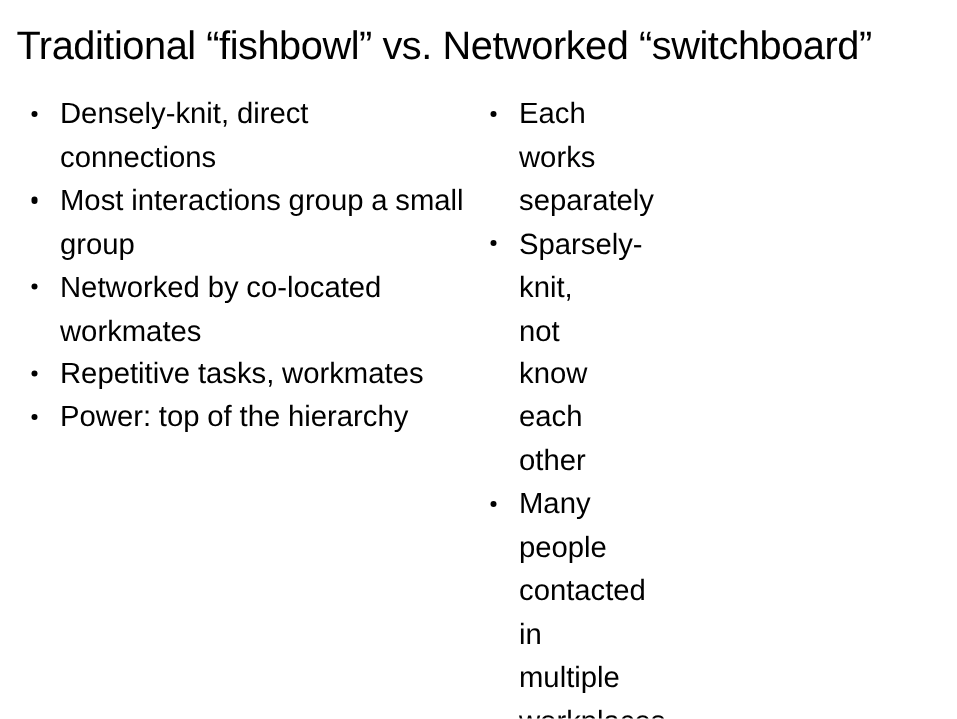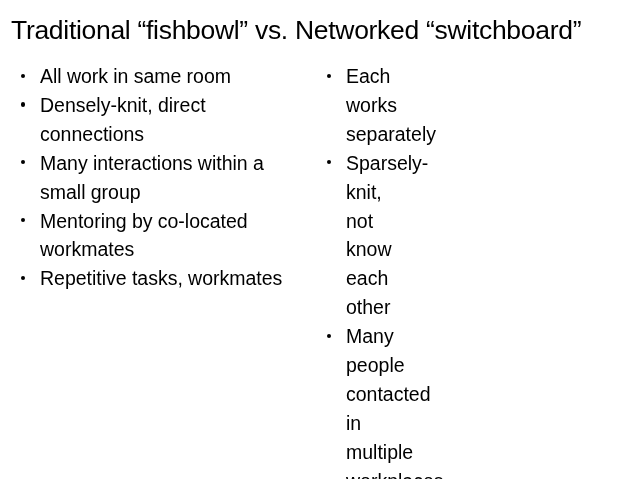--- a/index.html
+++ b/index.html
@@ -93,37 +93,37 @@
 <div class="slide">
 
   <h1 class="slide-title">Traditional “fishbowl” vs. Networked “switchboard”</h1>
 
   <div class="columns">
 
     <div class="column column-left">
       <ul class="bullet-list">
         <li class="bullet-item">
           <span class="bullet-dot"></span>
-          <span class="bullet-text">All work in same room</span>
-        </li>
-        <li class="bullet-item">
-          <span class="bullet-dot"></span>
           <span class="bullet-text">Densely-knit, direct connections</span>
         </li>
         <li class="bullet-item">
           <span class="bullet-dot"></span>
-          <span class="bullet-text">Many interactions within a small group</span>
+          <span class="bullet-text">Most interactions group a small group</span>
         </li>
         <li class="bullet-item">
           <span class="bullet-dot"></span>
-          <span class="bullet-text">Mentoring by co-located workmates</span>
+          <span class="bullet-text">Networked by co-located workmates</span>
         </li>
         <li class="bullet-item">
           <span class="bullet-dot"></span>
           <span class="bullet-text">Repetitive tasks, workmates</span>
+        </li>
+        <li class="bullet-item">
+          <span class="bullet-dot"></span>
+          <span class="bullet-text">Power: top of the hierarchy</span>
         </li>
       </ul>
     </div>
 
     <div class="column column-right">
       <ul class="bullet-list">
         <li class="bullet-item">
           <span class="bullet-dot"></span>
           <span class="bullet-text">Each works separately</span>
         </li>

